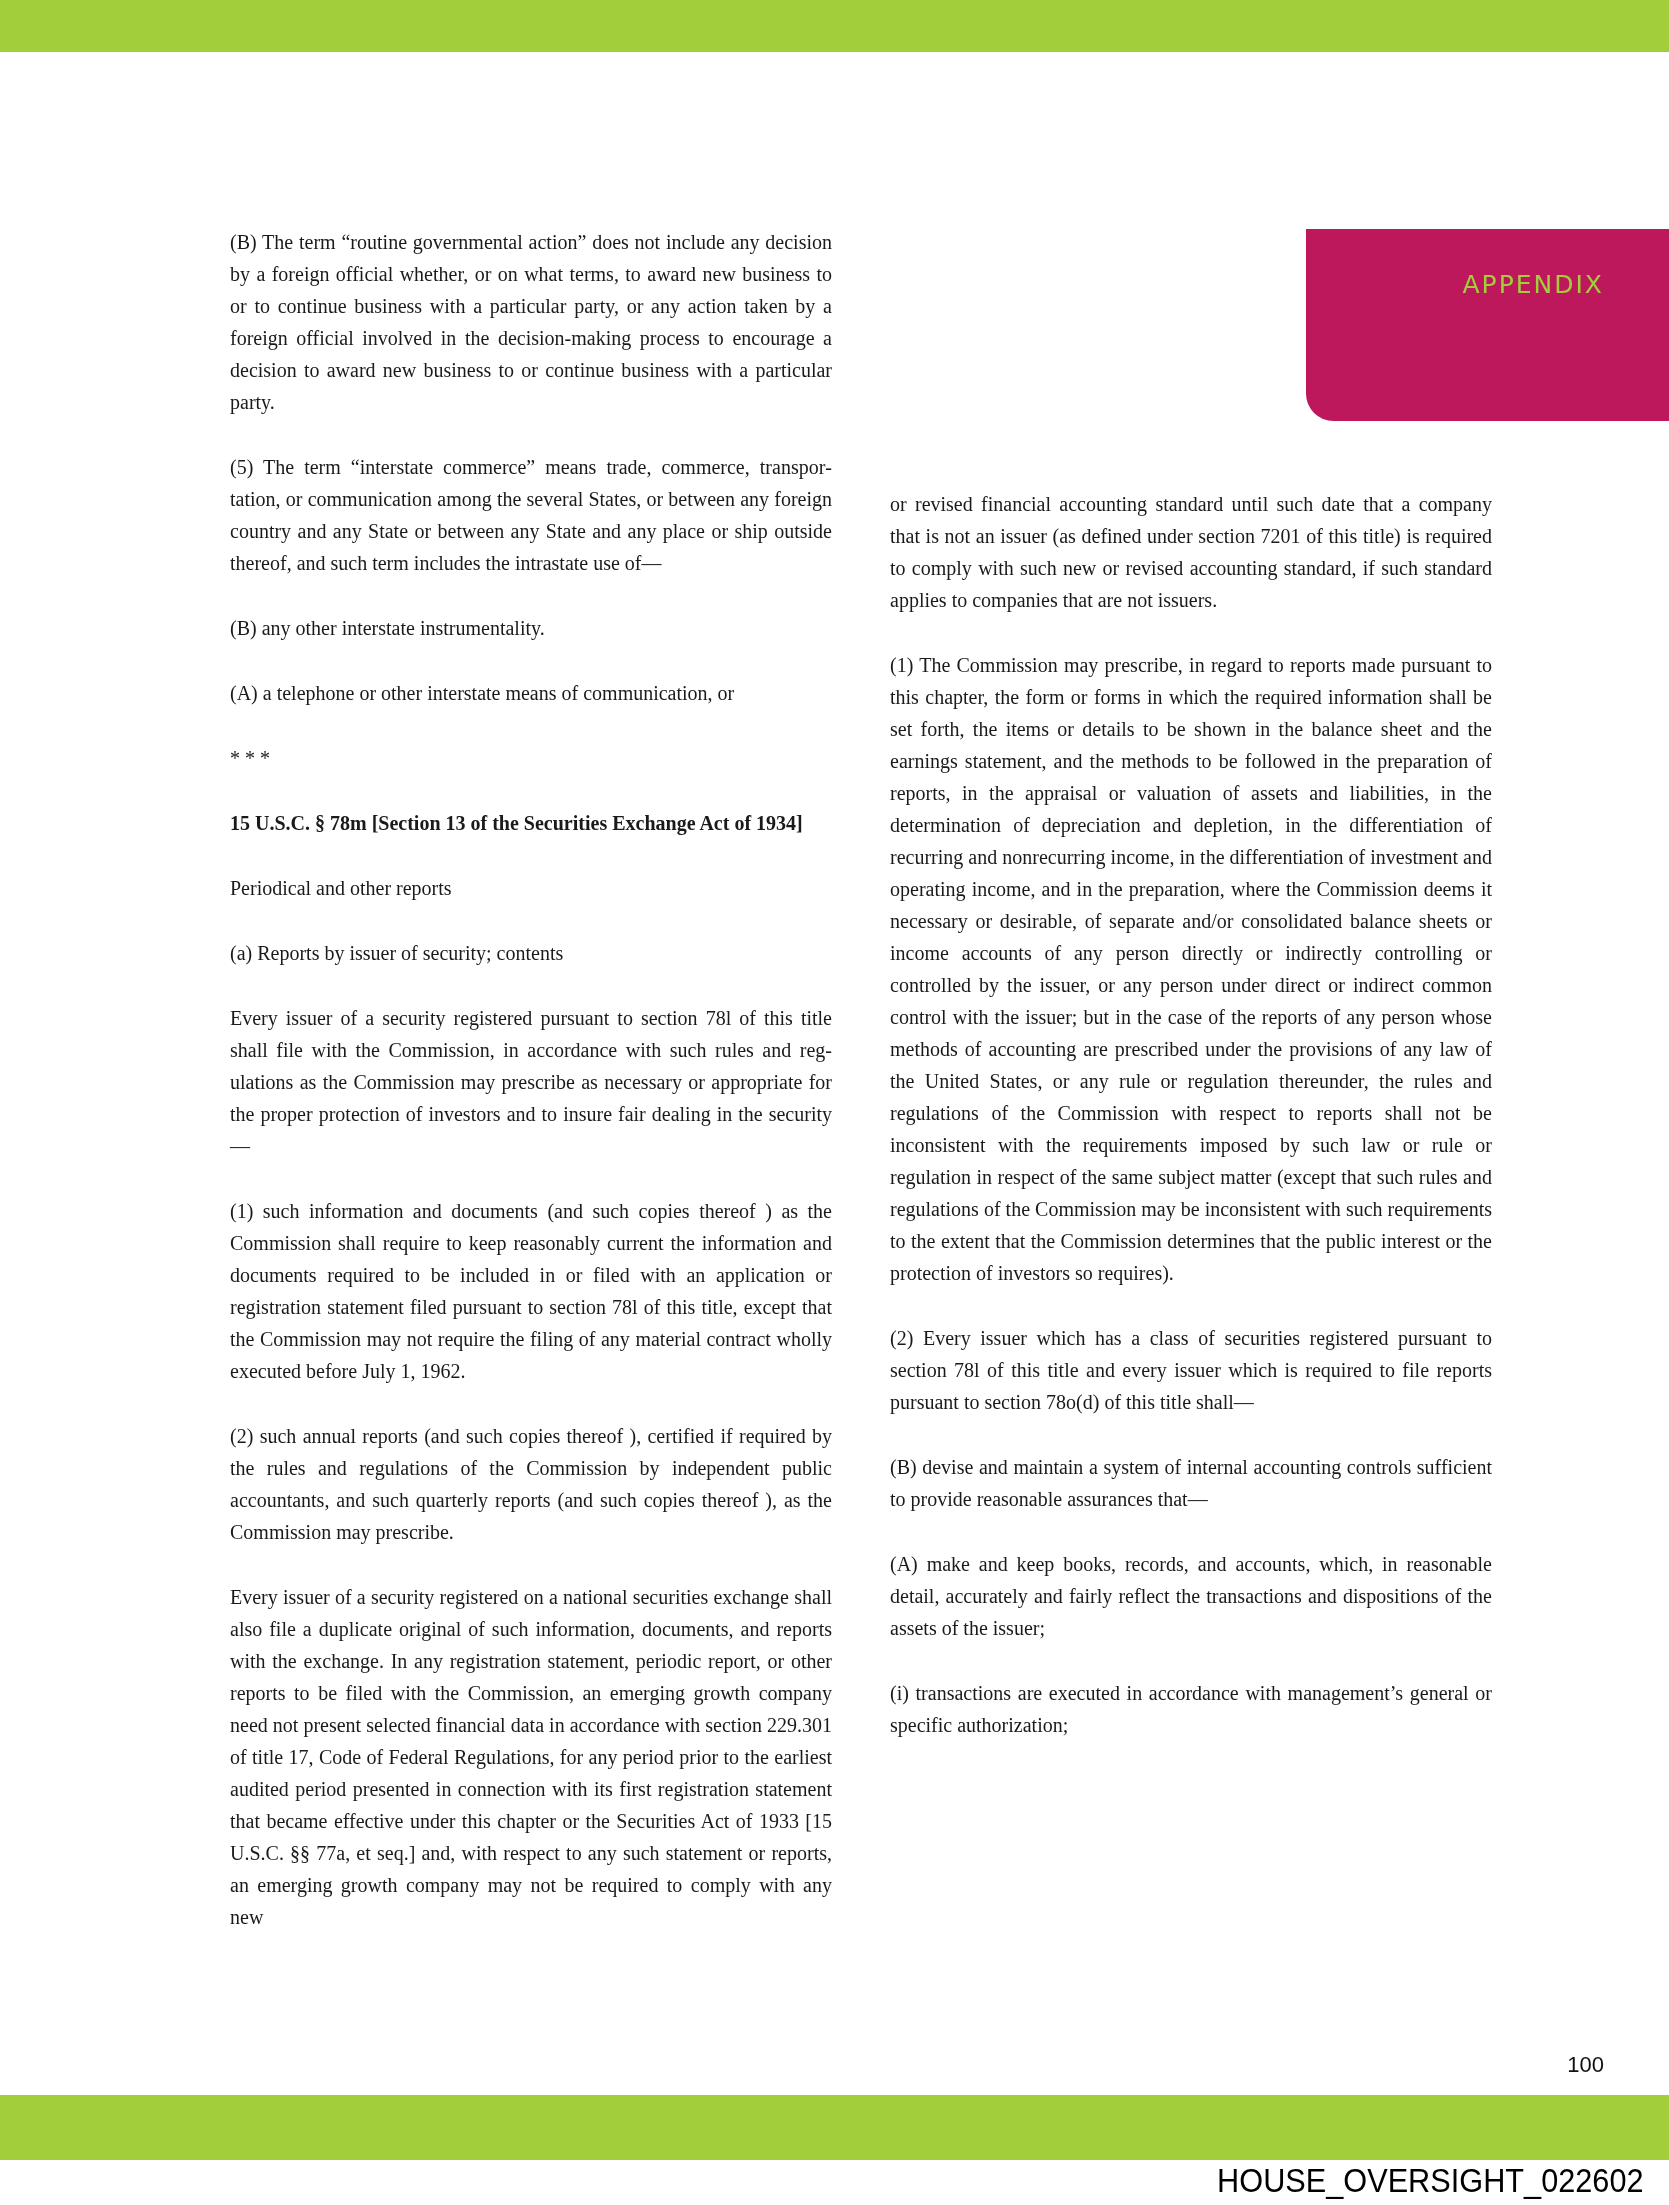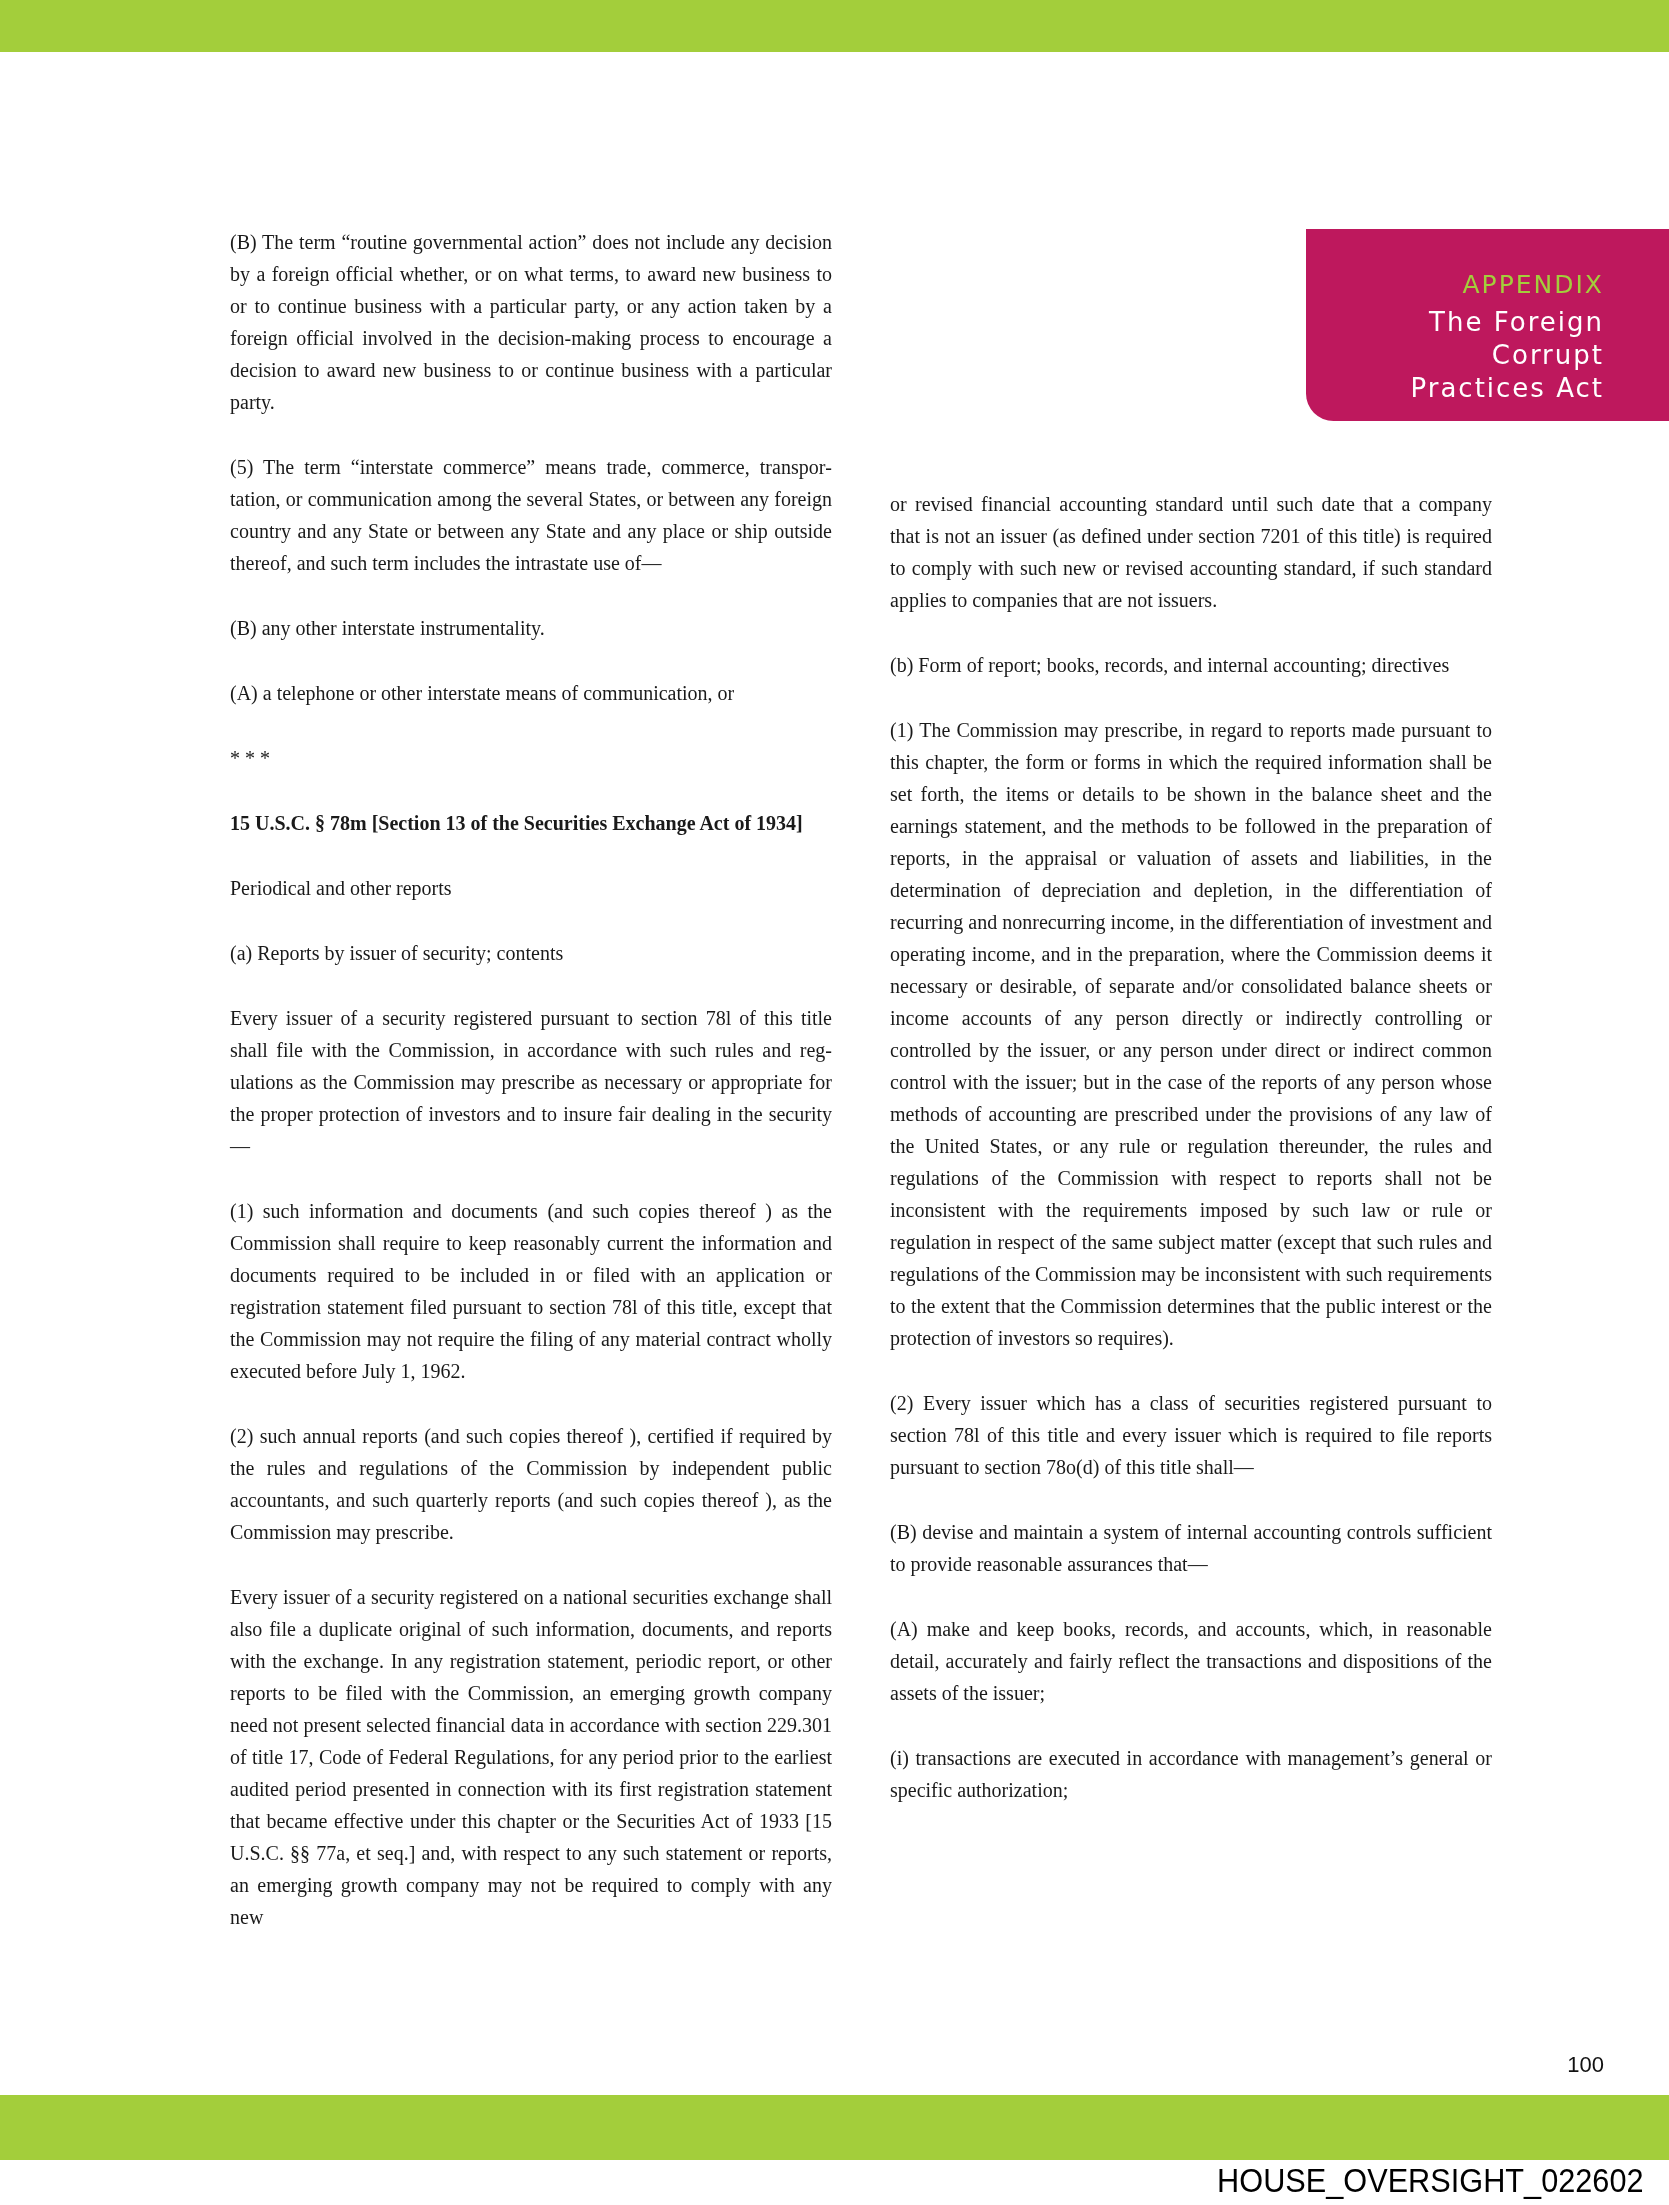--- a/index.html
+++ b/index.html
@@ -41,45 +41,39 @@
     transform:scaleX(0.93); transform-origin:right center; white-space:nowrap;
   }
 </style>
 </head>
 <body>
 
 <div class="top-bar"></div>
 
 <div class="tab">
   <div class="tab-eyebrow">APPENDIX</div>
-  <div class="tab-title">
-    <div>The Foreign</div>
-    <div>Corrupt</div>
-    <div>Practices Act</div>
-  </div>
 </div>
 
 <div class="col col-left">
   <p>(B) The term “routine governmental action” does not include any decision by a foreign official whether, or on what terms, to award new business to or to continue business with a particular party, or any action taken by a foreign official involved in the decision-making process to encourage a decision to award new business to or continue business with a particular party.</p>
   <p>(5) The term “interstate commerce” means trade, commerce, transpor­tation, or communication among the several States, or between any foreign country and any State or between any State and any place or ship outside thereof, and such term includes the intrastate use of—</p>
   <p class="single">(B) any other interstate instrumentality.</p>
   <p class="single">(A) a telephone or other interstate means of communication, or</p>
   <p class="single">* * *</p>
   <p class="bold">15 U.S.C. § 78m [Section 13 of the Securities Exchange Act of 1934]</p>
   <p class="single">Periodical and other reports</p>
   <p class="single">(a) Reports by issuer of security; contents</p>
   <p>Every issuer of a security registered pursuant to section 78l of this title shall file with the Commission, in accordance with such rules and reg­ulations as the Commission may prescribe as necessary or appropriate for the proper protection of investors and to insure fair dealing in the security—</p>
   <p>(1) such information and documents (and such copies thereof ) as the Commission shall require to keep reasonably current the information and documents required to be included in or filed with an applica­tion or registration statement filed pursuant to section 78l of this title, except that the Commission may not require the filing of any material contract wholly executed before July 1, 1962.</p>
   <p>(2) such annual reports (and such copies thereof ), certified if required by the rules and regulations of the Commission by independent pub­lic accountants, and such quarterly reports (and such copies thereof ), as the Commission may prescribe.</p>
   <p>Every issuer of a security registered on a national securities exchange shall also file a duplicate original of such information, documents, and reports with the exchange. In any registration statement, periodic report, or other reports to be filed with the Commission, an emerging growth company need not present selected financial data in accor­dance with section 229.301 of title 17, Code of Federal Regulations, for any period prior to the earliest audited period presented in con­nection with its first registration statement that became effective under this chapter or the Securities Act of 1933 [15 U.S.C. §§ 77a, et seq.] and, with respect to any such statement or reports, an emerg­ing growth company may not be required to comply with any new</p>
 </div>
 
 <div class="col col-right">
   <p>or revised financial accounting standard until such date that a com­pany that is not an issuer (as defined under section 7201 of this title) is required to comply with such new or revised accounting standard, if such standard applies to companies that are not issuers.</p>
-  <p class="single">(b) Form of report; books, records, and internal accounting; directives</p>
   <p>(1) The Commission may prescribe, in regard to reports made pursu­ant to this chapter, the form or forms in which the required informa­tion shall be set forth, the items or details to be shown in the balance sheet and the earnings statement, and the methods to be followed in the preparation of reports, in the appraisal or valuation of assets and liabilities, in the determination of depreciation and depletion, in the differentiation of recurring and nonrecurring income, in the differen­tiation of investment and operating income, and in the preparation, where the Commission deems it necessary or desirable, of separate and/or consolidated balance sheets or income accounts of any person directly or indirectly controlling or controlled by the issuer, or any person under direct or indirect common control with the issuer; but in the case of the reports of any person whose methods of accounting are prescribed under the provisions of any law of the United States, or any rule or regulation thereunder, the rules and regulations of the Commission with respect to reports shall not be inconsistent with the requirements imposed by such law or rule or regulation in respect of the same subject matter (except that such rules and regulations of the Commission may be inconsistent with such requirements to the extent that the Commission determines that the public interest or the protection of investors so requires).</p>
   <p>(2) Every issuer which has a class of securities registered pursuant to section 78l of this title and every issuer which is required to file reports pursuant to section 78o(d) of this title shall—</p>
   <p>(B) devise and maintain a system of internal accounting controls suf­ficient to provide reasonable assurances that—</p>
   <p>(A) make and keep books, records, and accounts, which, in reasonable detail, accurately and fairly reflect the transactions and dispositions of the assets of the issuer;</p>
   <p>(i) transactions are executed in accordance with management’s general or specific authorization;</p>
 </div>
 
 <div class="page-number">100</div>
 <div class="bottom-bar"></div>
 <div class="doc-id">HOUSE_OVERSIGHT_022602</div>

